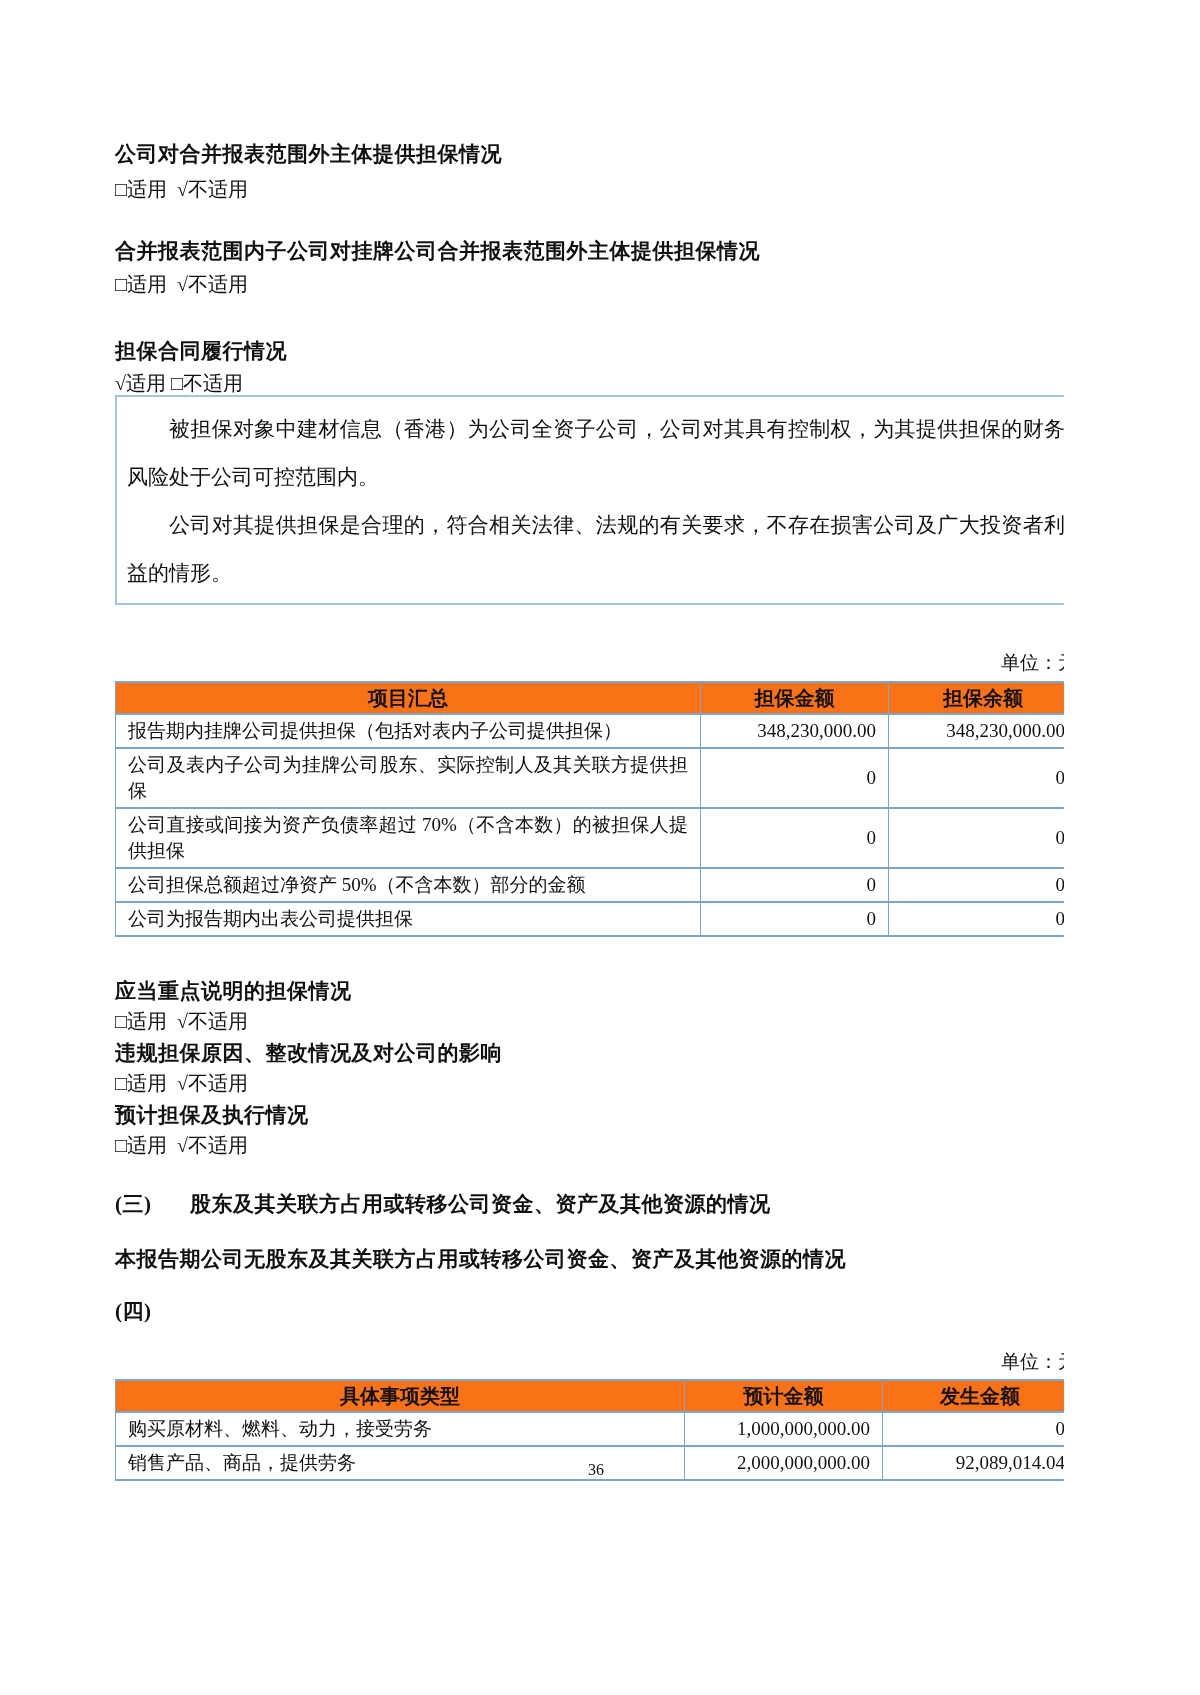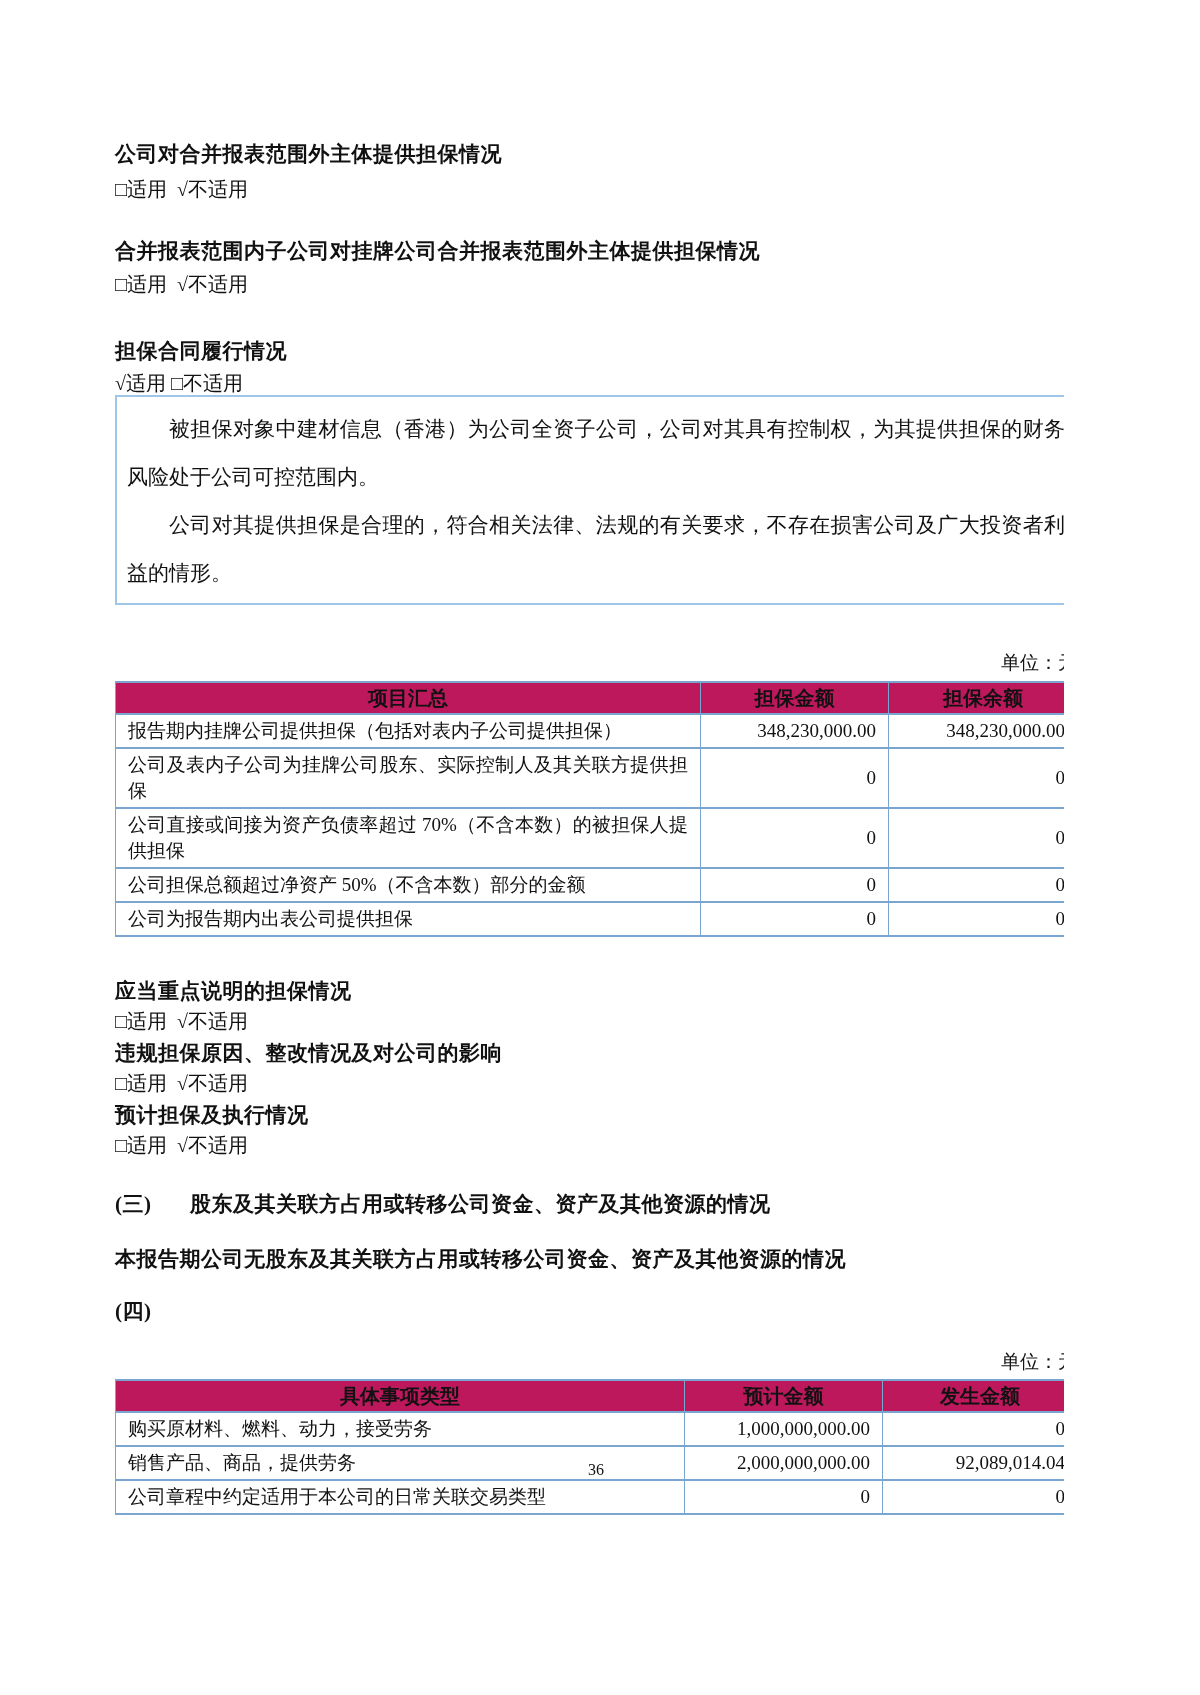--- a/index.html
+++ b/index.html
@@ -44,21 +44,21 @@
   table.doc-table th, table.doc-table td {
     border-left: 1px solid #79a5cf;
     border-right: 1px solid #79a5cf;
     border-top: 2px solid #79a5cf;
     border-bottom: 2px solid #79a5cf;
     line-height: 26px;
     padding: 3px 12px;
     vertical-align: middle;
   }
   table.doc-table th {
-    background: #be185d;
+    background: #f97316;
     font-size: 20px; font-weight: 700;
     text-align: center;
     padding: 2px 6px;
   }
   td.cell-item { text-align: left; text-align: justify; }
   td.cell-num  { text-align: right; font-variant-numeric: tabular-nums; }
 
   .page-number {
     position: absolute; left: 115px; width: 962px;
     text-align: center; font-size: 16px;
@@ -165,23 +165,18 @@
       <tr>
         <td class="cell-item">购买原材料、燃料、动力，接受劳务</td>
         <td class="cell-num">1,000,000,000.00</td>
         <td class="cell-num">0</td>
       </tr>
       <tr>
         <td class="cell-item">销售产品、商品，提供劳务</td>
         <td class="cell-num">2,000,000,000.00</td>
         <td class="cell-num">92,089,014.04</td>
       </tr>
-      <tr>
-        <td class="cell-item">公司章程中约定适用于本公司的日常关联交易类型</td>
-        <td class="cell-num">0</td>
-        <td class="cell-num">0</td>
-      </tr>
     </tbody>
   </table>
 
   <div class="page-number" style="top:1461px">36</div>
 
 </div>
 
 </body></html>

